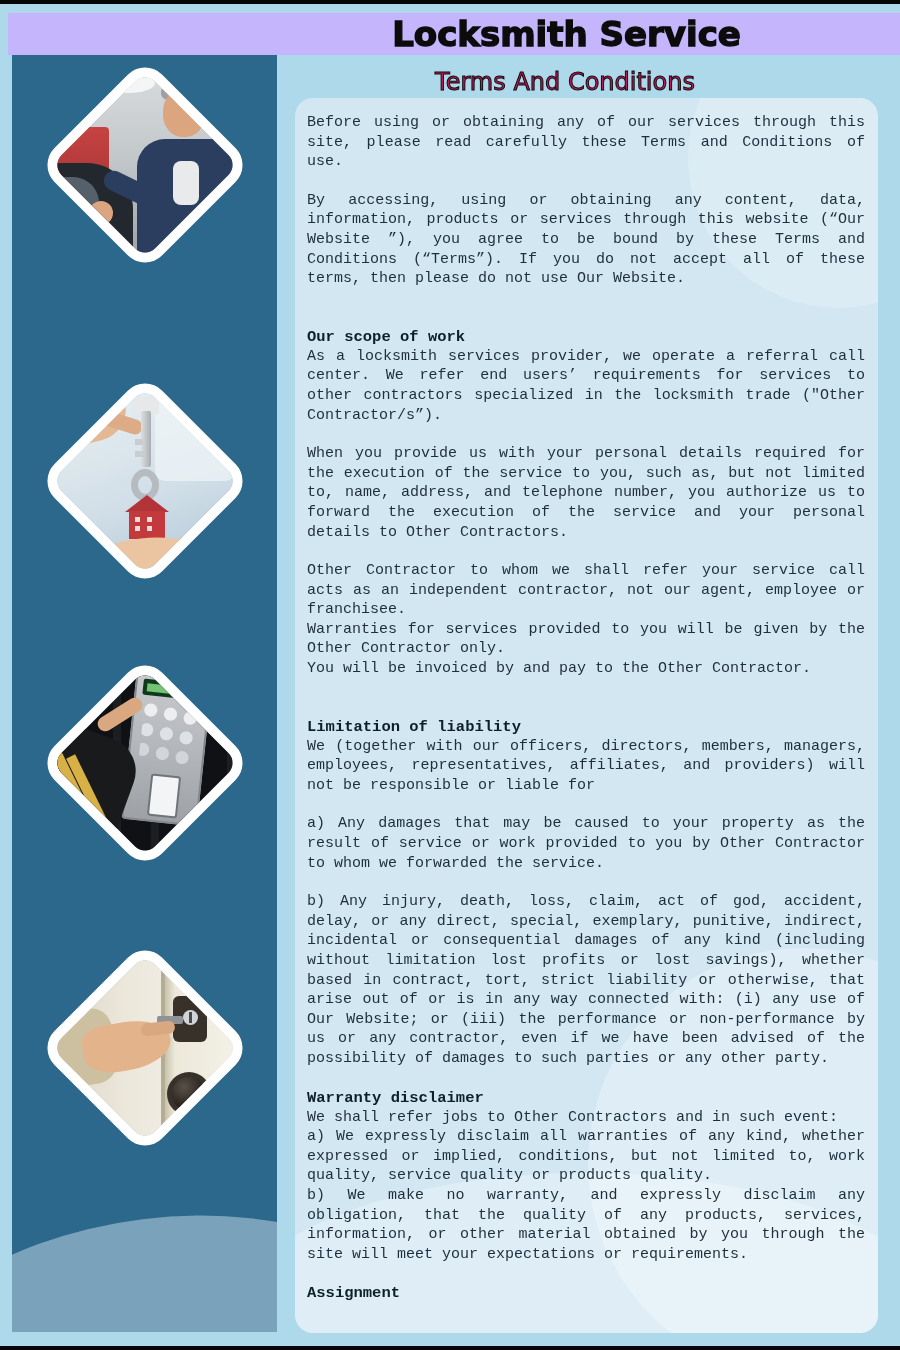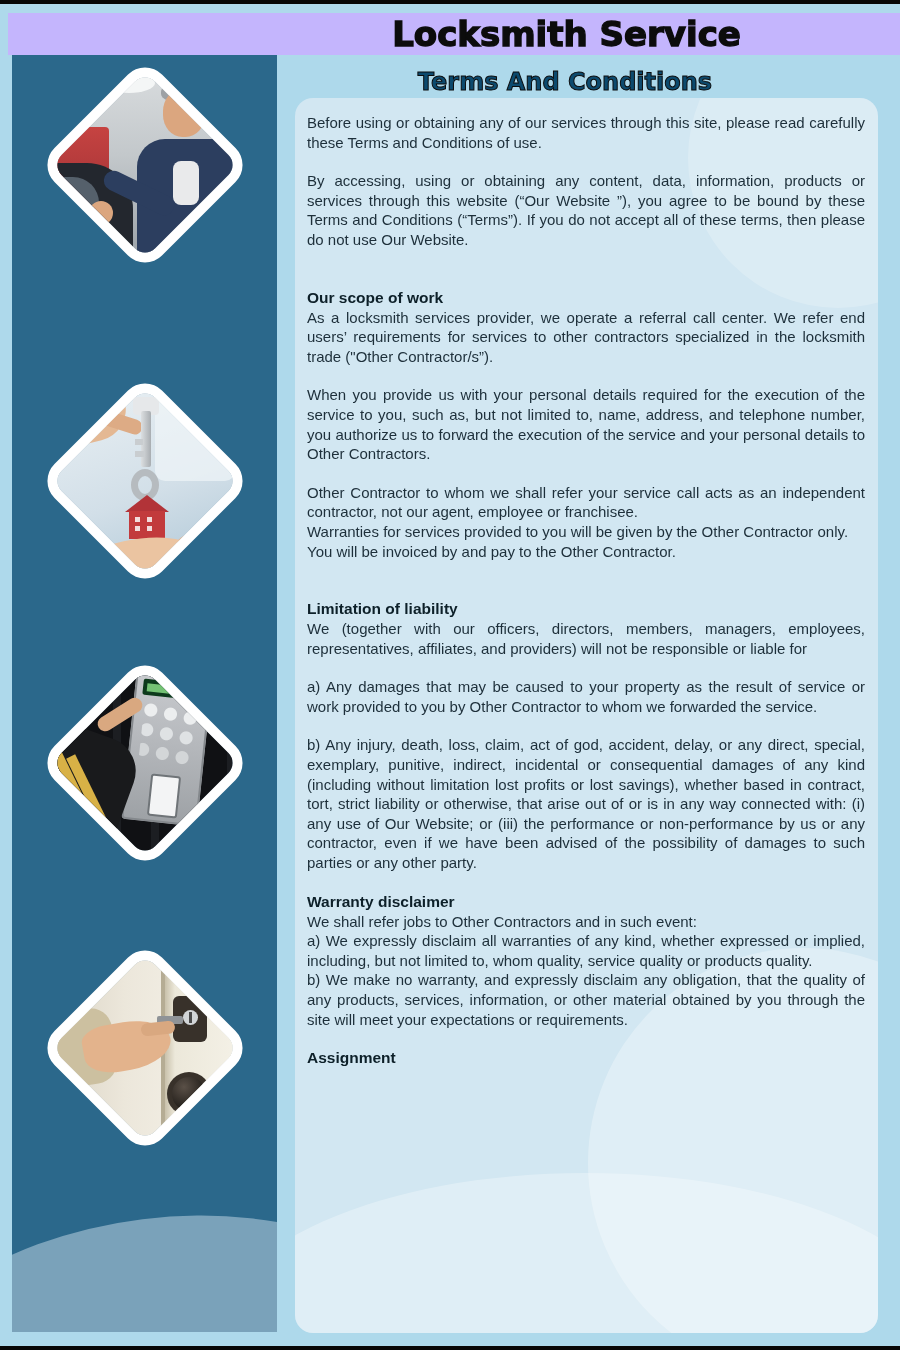--- a/index.html
+++ b/index.html
@@ -25,21 +25,21 @@
     font-size:34px; font-weight:800; color:#0c0c0c;
     letter-spacing:0px; -webkit-text-stroke:1.4px #0c0c0c;
     white-space:nowrap;
   }
   .subtitle-row {
     position:absolute; left:230px; top:66px; width:670px; height:32px;
     display:flex; align-items:center; justify-content:center; z-index:5;
   }
   .page-subtitle {
     font-family:"DejaVu Sans", sans-serif;
-    font-size:24px; font-weight:700; color:#0c4a6e;
+    font-size:24px; font-weight:400; color:#be185d;
     -webkit-text-stroke:1px #0c0c0c; white-space:nowrap;
   }
 
   
   .sidebar {
     position:absolute; left:12px; top:13px; width:265px; height:1319px;
     background:#2b688b; overflow:hidden; z-index:1;
   }
   .sidebar-wave {
     position:absolute; left:-130px; top:1205px; width:560px; height:320px;
@@ -144,21 +144,21 @@
     position:absolute; left:295px; top:98px; width:583px; height:1235px;
     background:#d2e7f2; border-radius:18px; overflow:hidden; z-index:4;
   }
   .blob { position:absolute; background:rgba(255,255,255,0.30); border-radius:50%; }
   .blob.b1 { right:-110px; top:-90px; width:300px; height:300px; opacity:.7; }
   .blob.b2 { right:-140px; top:850px; width:430px; height:430px; }
   .blob.b3 { left:-80px; bottom:-170px; width:740px; height:330px; }
 
   .terms-content {
     position:relative; z-index:2; padding:15px 13px 0 12px;
-    color:#1d2f3a; font-size:15px; line-height:19.6px;
+    color:#1d2f3a; font-size:15px; line-height:19.6px;font-family:Liberation Mono, monospace;
   }
   .body-p { text-align:justify; }
   .body-h { font-size:15.5px; font-weight:bold; color:#0d2029; line-height:20px; }
   .gap { height:19px; }
 </style>
 </head>
 <body>
 
 <div class="page">
 
@@ -279,21 +279,21 @@
         <div class="gap"></div>
         <h3 class="body-h">Limitation of liability</h3>
         <p class="body-p">We (together with our officers, directors, members, managers, employees, representatives, affiliates, and providers) will not be responsible or liable for</p>
         <div class="gap"></div>
         <p class="body-p">a) Any damages that may be caused to your property as the result of service or work provided to you by Other Contractor to whom we forwarded the service.</p>
         <div class="gap"></div>
         <p class="body-p">b) Any injury, death, loss, claim, act of god, accident, delay, or any direct, special, exemplary, punitive, indirect, incidental or consequential damages of any kind (including without limitation lost profits or lost savings), whether based in contract, tort, strict liability or otherwise, that arise out of or is in any way connected with: (i) any use of Our Website; or (iii) the performance or non-performance by us or any contractor, even if we have been advised of the possibility of damages to such parties or any other party.</p>
         <div class="gap"></div>
         <h3 class="body-h">Warranty disclaimer</h3>
         <p class="body-p">We shall refer jobs to Other Contractors and in such event:</p>
-        <p class="body-p">a) We expressly disclaim all warranties of any kind, whether expressed or implied, including, but not limited to, whom quality, service quality or products quality.</p>
+        <p class="body-p">a) We expressly disclaim all warranties of any kind, whether expressed or implied, conditions, but not limited to, work quality, service quality or products quality.</p>
         <p class="body-p">b) We make no warranty, and expressly disclaim any obligation, that the quality of any products, services, information, or other material obtained by you through the site will meet your expectations or requirements.</p>
         <div class="gap"></div>
         <h3 class="body-h">Assignment</h3>
       </div>
   </div>
 
   <div class="edge-bar bottom"></div>
 
 </div>
 

